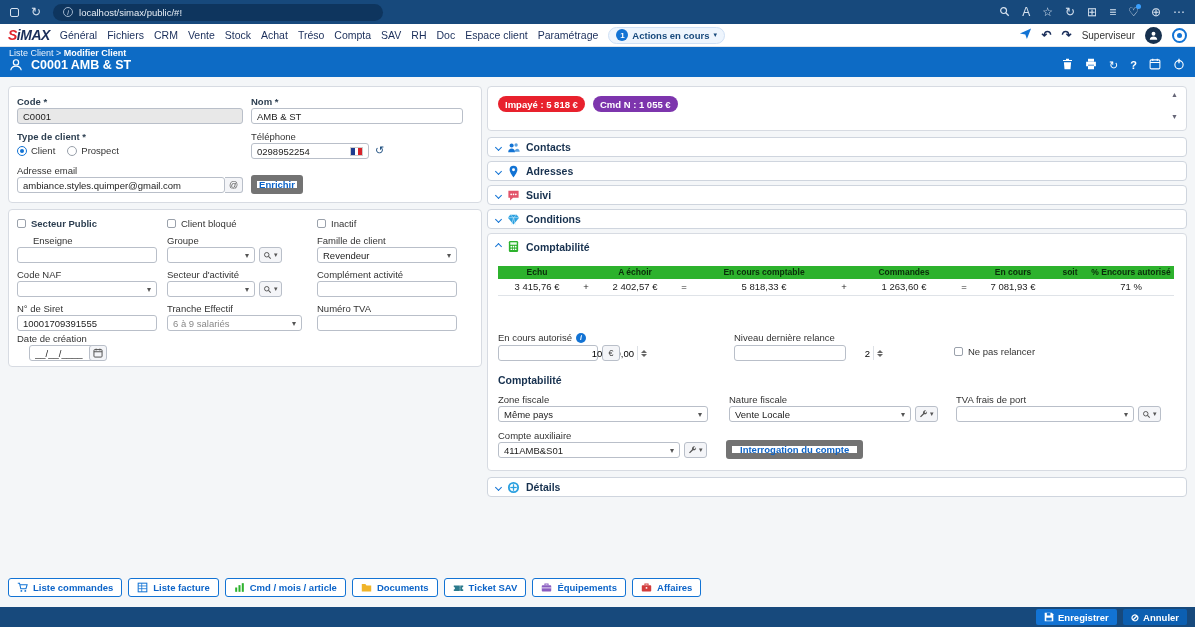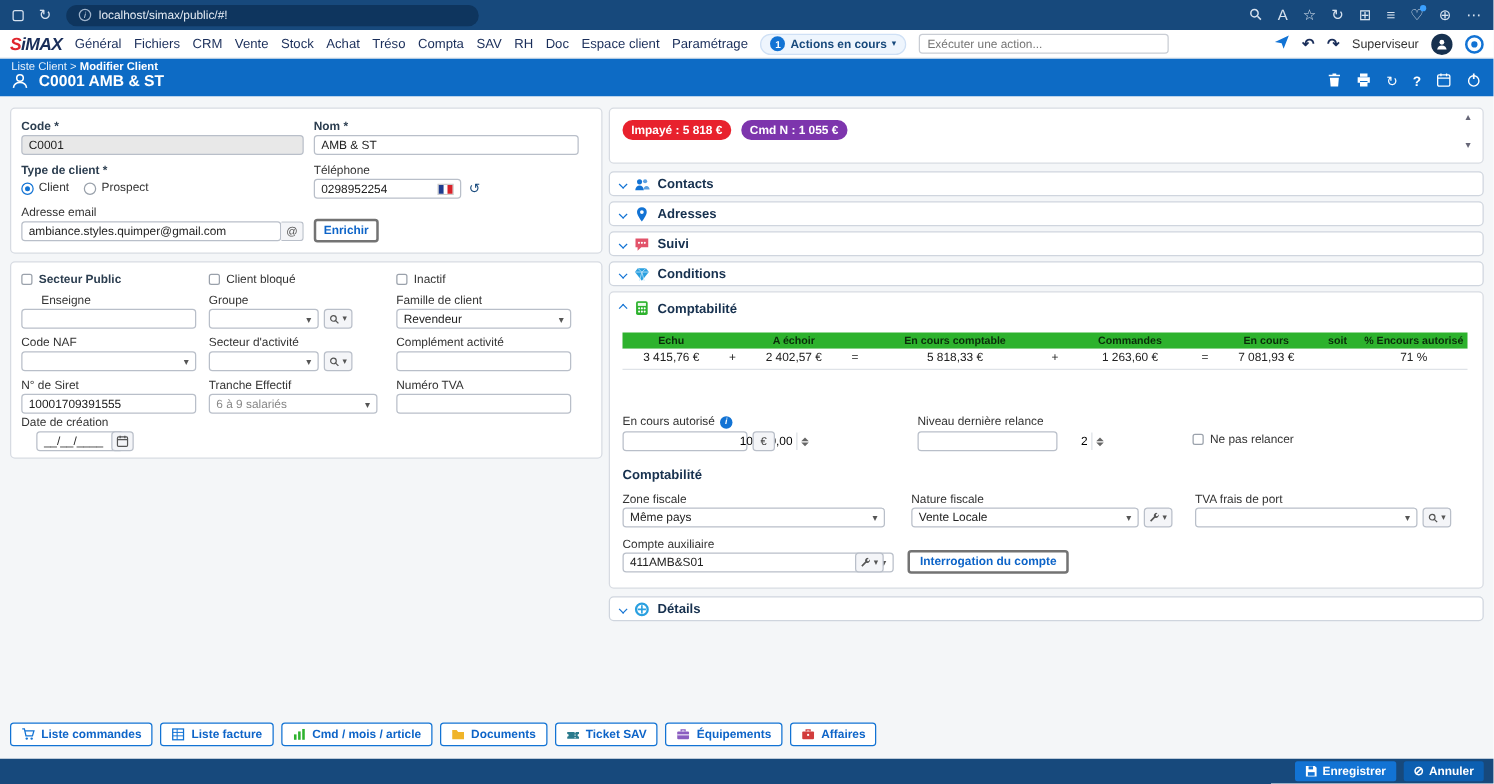--- a/index.html
+++ b/index.html
@@ -44,21 +44,21 @@
   .sel .caret{margin-left:auto;font-size:8px;color:#555;padding-left:4px}
   .muted{color:#888}
   .mini{height:16px;border:1px solid #b9bfc9;border-radius:3px;background:#f4f5f8;display:flex;align-items:center;gap:2px;padding:0 3px;position:absolute;cursor:pointer}
   .mini .caret{font-size:7px;color:#555}
   .cb{width:9px;height:9px;border:1px solid #9aa1ab;border-radius:2px;background:#fff;display:inline-block;flex:none}
   .cbrow{position:absolute;display:flex;align-items:center;gap:5px;font-size:9.5px;font-weight:bold;color:#2c3e50}
   .cbrow.norm{font-weight:normal;color:#333}
   .radio{width:10px;height:10px;border:1px solid #98a0aa;border-radius:50%;background:#fff;display:inline-block;flex:none;position:relative}
   .radio.on{border-color:#1273d4}
   .radio.on::after{content:"";position:absolute;left:2px;top:2px;width:4px;height:4px;border-radius:50%;background:#1273d4}
-  .btn-outline{border:2px solid #737373;background:#fff;color:#0d64c8;font-weight:bold;font-size:9.5px;border-radius:3px;display:flex;align-items:center;justify-content:center;cursor:pointer;position:absolute;font-family:"Liberation Sans",sans-serif}
+  .btn-outline{border:6px solid #737373;background:#fff;color:#0d64c8;font-weight:bold;font-size:9.5px;border-radius:3px;display:flex;align-items:center;justify-content:center;cursor:pointer;position:absolute;font-family:"Liberation Sans",sans-serif}
   .flag{display:flex;width:13px;height:9px;border:.5px solid #ccc;flex:none}
   .flag i{flex:1}
   .numwrap{position:absolute;display:flex;align-items:center;border:1px solid #b9bfc9;border-radius:3px;background:#fff;height:16px}
   .numwrap input{border:0;outline:none;height:14px;font-size:9.5px;text-align:right;padding:0 3px;flex:1;font-family:"Liberation Sans",sans-serif;background:transparent}
   .spin{display:flex;flex-direction:column;justify-content:center;gap:1px;padding:0 3px;border-left:1px solid #dde1e6;height:100%}
   .spin b{width:0;height:0;border-left:3px solid transparent;border-right:3px solid transparent}
   .spin .su{border-bottom:3.5px solid #666}
   .spin .sd{border-top:3.5px solid #666}
   
   .secbar{position:absolute;left:487px;width:700px;height:20px;background:#fff;border:1px solid #cfd5de;border-radius:4px;display:flex;align-items:center;gap:6px;padding:0 8px;cursor:pointer}
@@ -123,21 +123,20 @@
     <span class="mitem">SAV</span>
     <span class="mitem">RH</span>
     <span class="mitem">Doc</span>
     <span class="mitem">Espace client</span>
     <span class="mitem">Paramétrage</span>
     <div class="actpill">
       <span class="actnum">1</span>
       <span class="actlbl">Actions en cours</span>
       <span class="caret" style="font-size:7px;color:#17497c">▾</span>
     </div>
-    <input class="execin" placeholder="Exécuter une action..." style="">
     <div class="bspace"></div>
     <span class="mico">
       <svg width="13" height="13" viewBox="0 0 14 14">
           <path d="M1 7 13 1.5 8.5 13 6.8 8.2z" fill="#1273d4"></path>
         </svg>
     </span>
     <span class="mico" style="font-weight:bold">↶</span>
     <span class="mico" style="font-weight:bold">↷</span>
     <span class="usr">Superviseur</span>
     <span class="avatar">
@@ -450,21 +449,21 @@
     </div>
     <div class="mini" style="left:650px;top:172px">
       <svg width="9" height="9" viewBox="0 0 12 12">
           <circle cx="5" cy="5" r="3" fill="none" stroke="#555" stroke-width="1.3"></circle>
           <line x1="7.3" y1="7.3" x2="10.3" y2="10.3" stroke="#555" stroke-width="1.4"></line>
         </svg>
       <span class="caret">▾</span>
     </div>
 
     <span class="lbl" style="left:10px;top:196px;font-weight:normal;color:#333">Compte auxiliaire</span>
-    <div class="sel" style="left:10px;top:208px;width:217px">
+    <div class="sel" style="left:10px;top:208px;width:182px">
       <span>411AMB&amp;S01</span>
       <span class="caret">▾</span>
     </div>
     <div class="mini" style="left:196px;top:208px">
       <svg width="9" height="9" viewBox="0 0 14 14">
           <path d="M12.3 2.1a3.4 3.4 0 0 1-4.4 4.4L3 11.4 1.6 10l4.9-4.9a3.4 3.4 0 0 1 4.4-4.4L8.8 2.8l.4 2 2-.4z" fill="#555"></path>
         </svg>
       <span class="caret">▾</span>
     </div>
     <div class="btn-outline" style="left:238px;top:206px;height:19px;padding:0 8px;position:absolute">Interrogation du compte</div>

